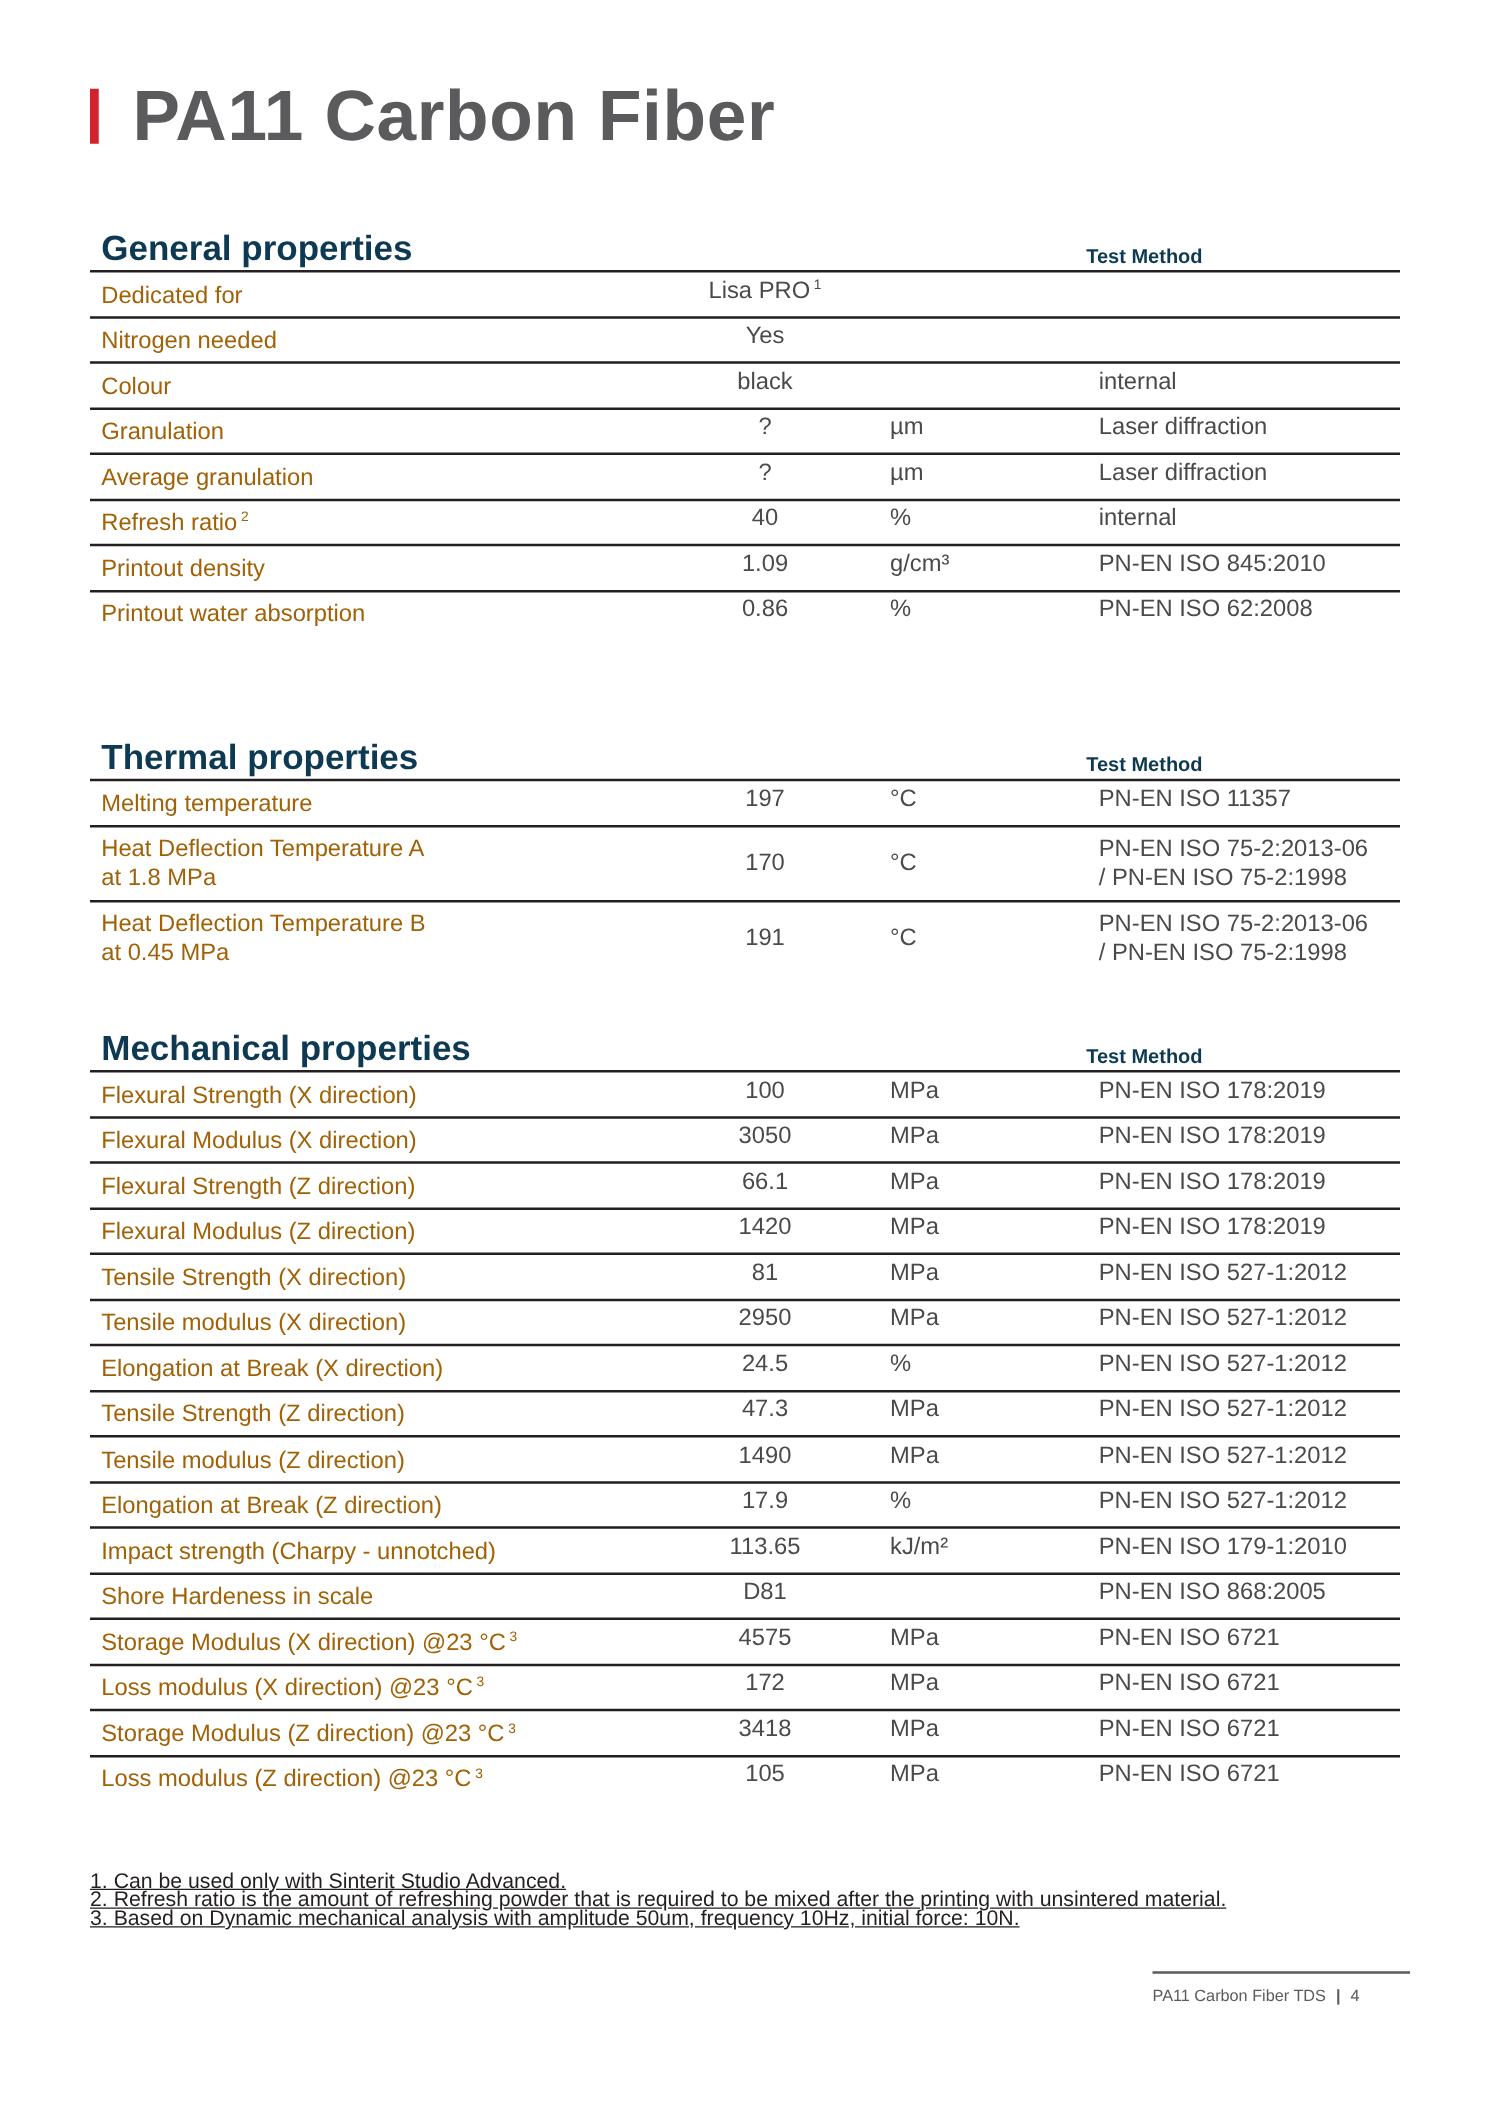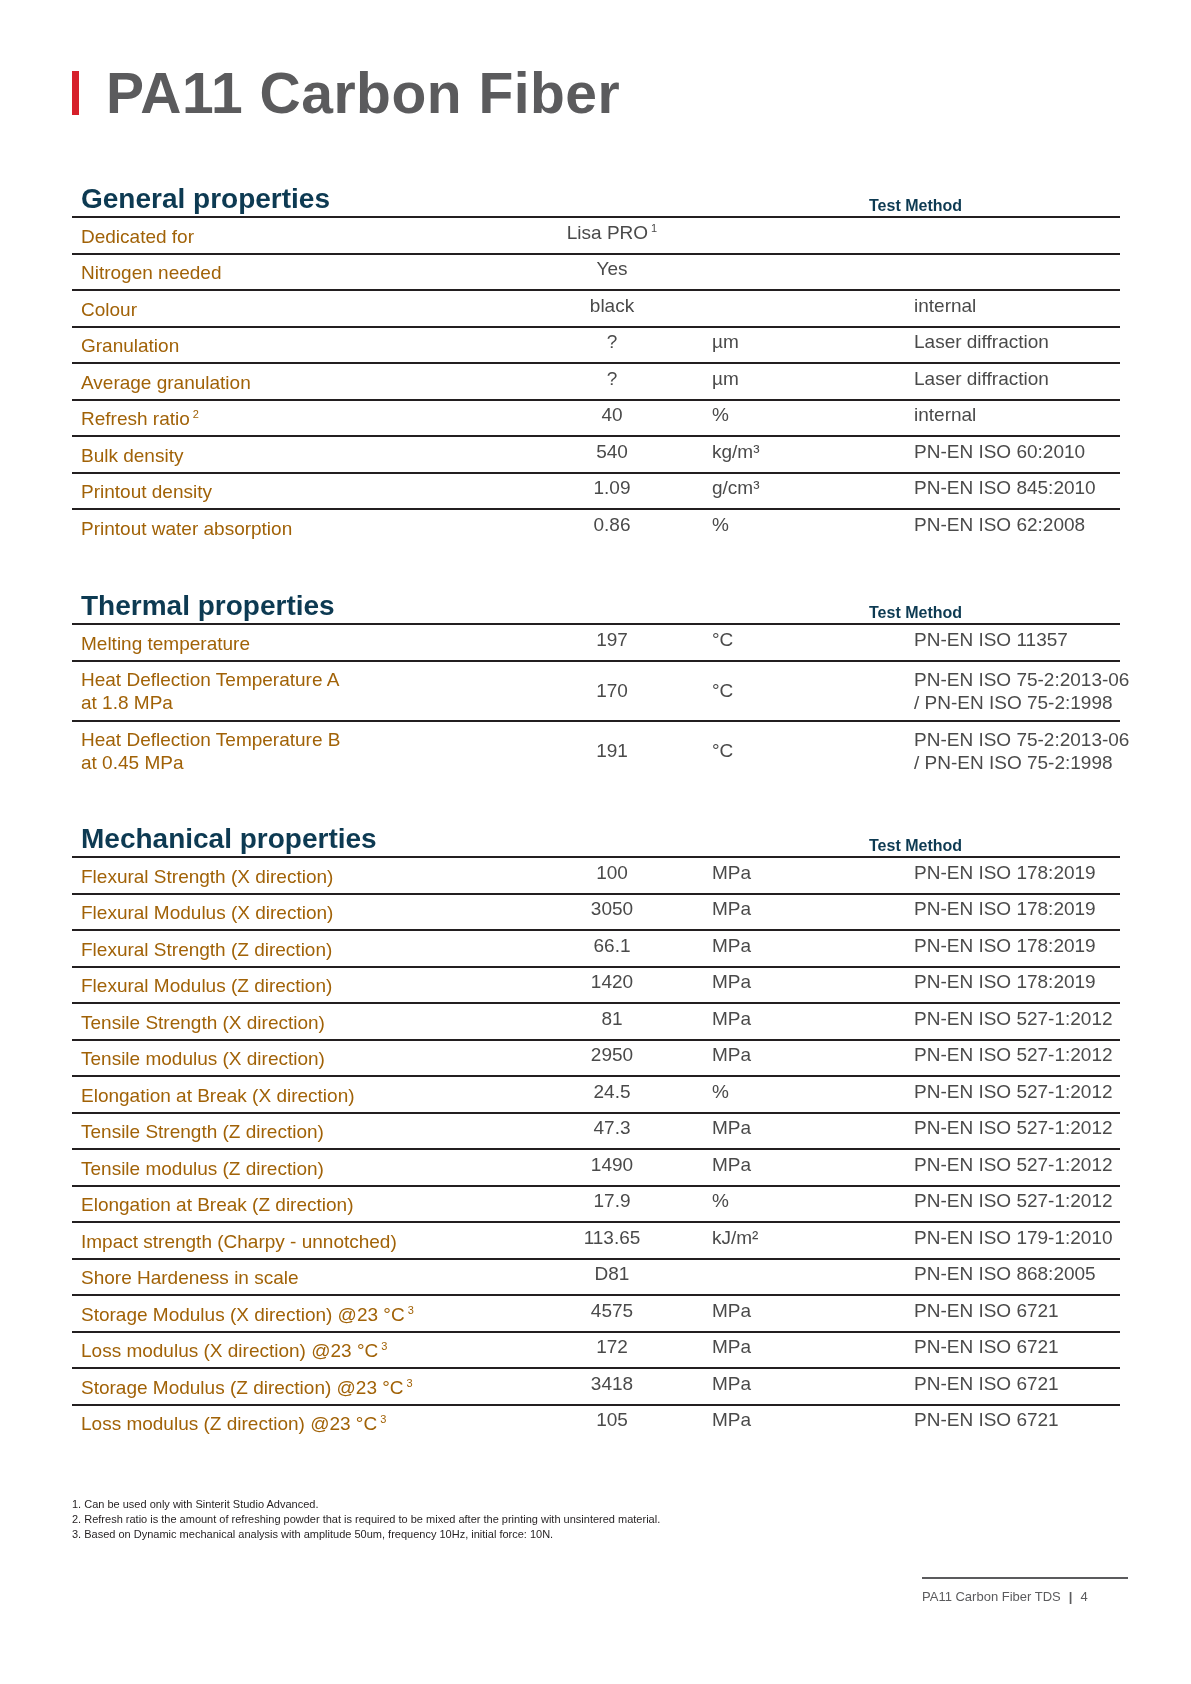--- a/index.html
+++ b/index.html
@@ -15,26 +15,26 @@
   .sec-method { position: absolute; left: 797px; bottom: 1px; font-size: 16px; font-weight: bold; color: #0d3a52; }
 
   .row { position: relative; height: 34.5px; border-bottom: 2.5px solid #231f20; font-size: 19px; }
   .row.last { border-bottom: none; }
   .row.tall { height: 58px; }
   .cell { position: absolute; white-space: nowrap; }
   .c-name { left: 9px; bottom: 5px; color: #a16207; }
   .row.tall .c-name { bottom: 6px; line-height: 23px; }
   .c-val { left: 470px; width: 140px; text-align: center; bottom: 9px; color: #4a4a4a; }
   .c-unit { left: 640px; width: 120px; text-align: left; bottom: 9px; color: #4a4a4a; }
-  .c-method { left: 842px; bottom: 9px; color: #4a4a4a; margin-top: 32px; }
+  .c-method { left: 807px; bottom: 9px; color: #4a4a4a; margin-top: 32px; }
   .row.tall .c-val, .row.tall .c-unit { bottom: 18px; }
   .row.tall .c-method { bottom: 6px; line-height: 23px; }
   sup { font-size: 11px; vertical-align: 7px; margin-left: 3px; }
 
-  .footnotes { position: absolute; left: 72px; top: 1497px; font-size: 11px; color: #231f20; line-height: 15px; }
+  .footnotes { position: absolute; left: 72px; top: 1497px; font-size: 17px; color: #231f20; line-height: 15px; text-decoration: underline; }
   .footer-rule { position: absolute; left: 922px; top: 1577px; width: 206px; height: 2px; background: #5b5b5d; }
   .footer { position: absolute; left: 922px; top: 1589px; font-size: 13px; color: #5b5b5d; white-space: nowrap; }
   .footer .sep { margin: 0 8px; font-weight: bold; }
 </style>
 </head>
 <body>
 
 <div class="title-wrap">
   <div class="title-bar"></div>
   <div class="title">PA11 Carbon Fiber</div>
@@ -75,26 +75,20 @@
     <span class="cell c-unit">µm</span>
     <span class="cell c-method">Laser diffraction</span>
   </div>
   <div class="row">
     <span class="cell c-name"><span>Refresh ratio</span><sup>2</sup></span>
     <span class="cell c-val">40</span>
     <span class="cell c-unit">%</span>
     <span class="cell c-method">internal</span>
   </div>
   <div class="row">
-    <span class="cell c-name">Bulk density</span>
-    <span class="cell c-val">540</span>
-    <span class="cell c-unit">kg/m³</span>
-    <span class="cell c-method">PN-EN ISO 60:2010</span>
-  </div>
-  <div class="row">
     <span class="cell c-name">Printout density</span>
     <span class="cell c-val">1.09</span>
     <span class="cell c-unit">g/cm³</span>
     <span class="cell c-method">PN-EN ISO 845:2010</span>
   </div>
   <div class="row last">
     <span class="cell c-name">Printout water absorption</span>
     <span class="cell c-val">0.86</span>
     <span class="cell c-unit">%</span>
     <span class="cell c-method">PN-EN ISO 62:2008</span>

